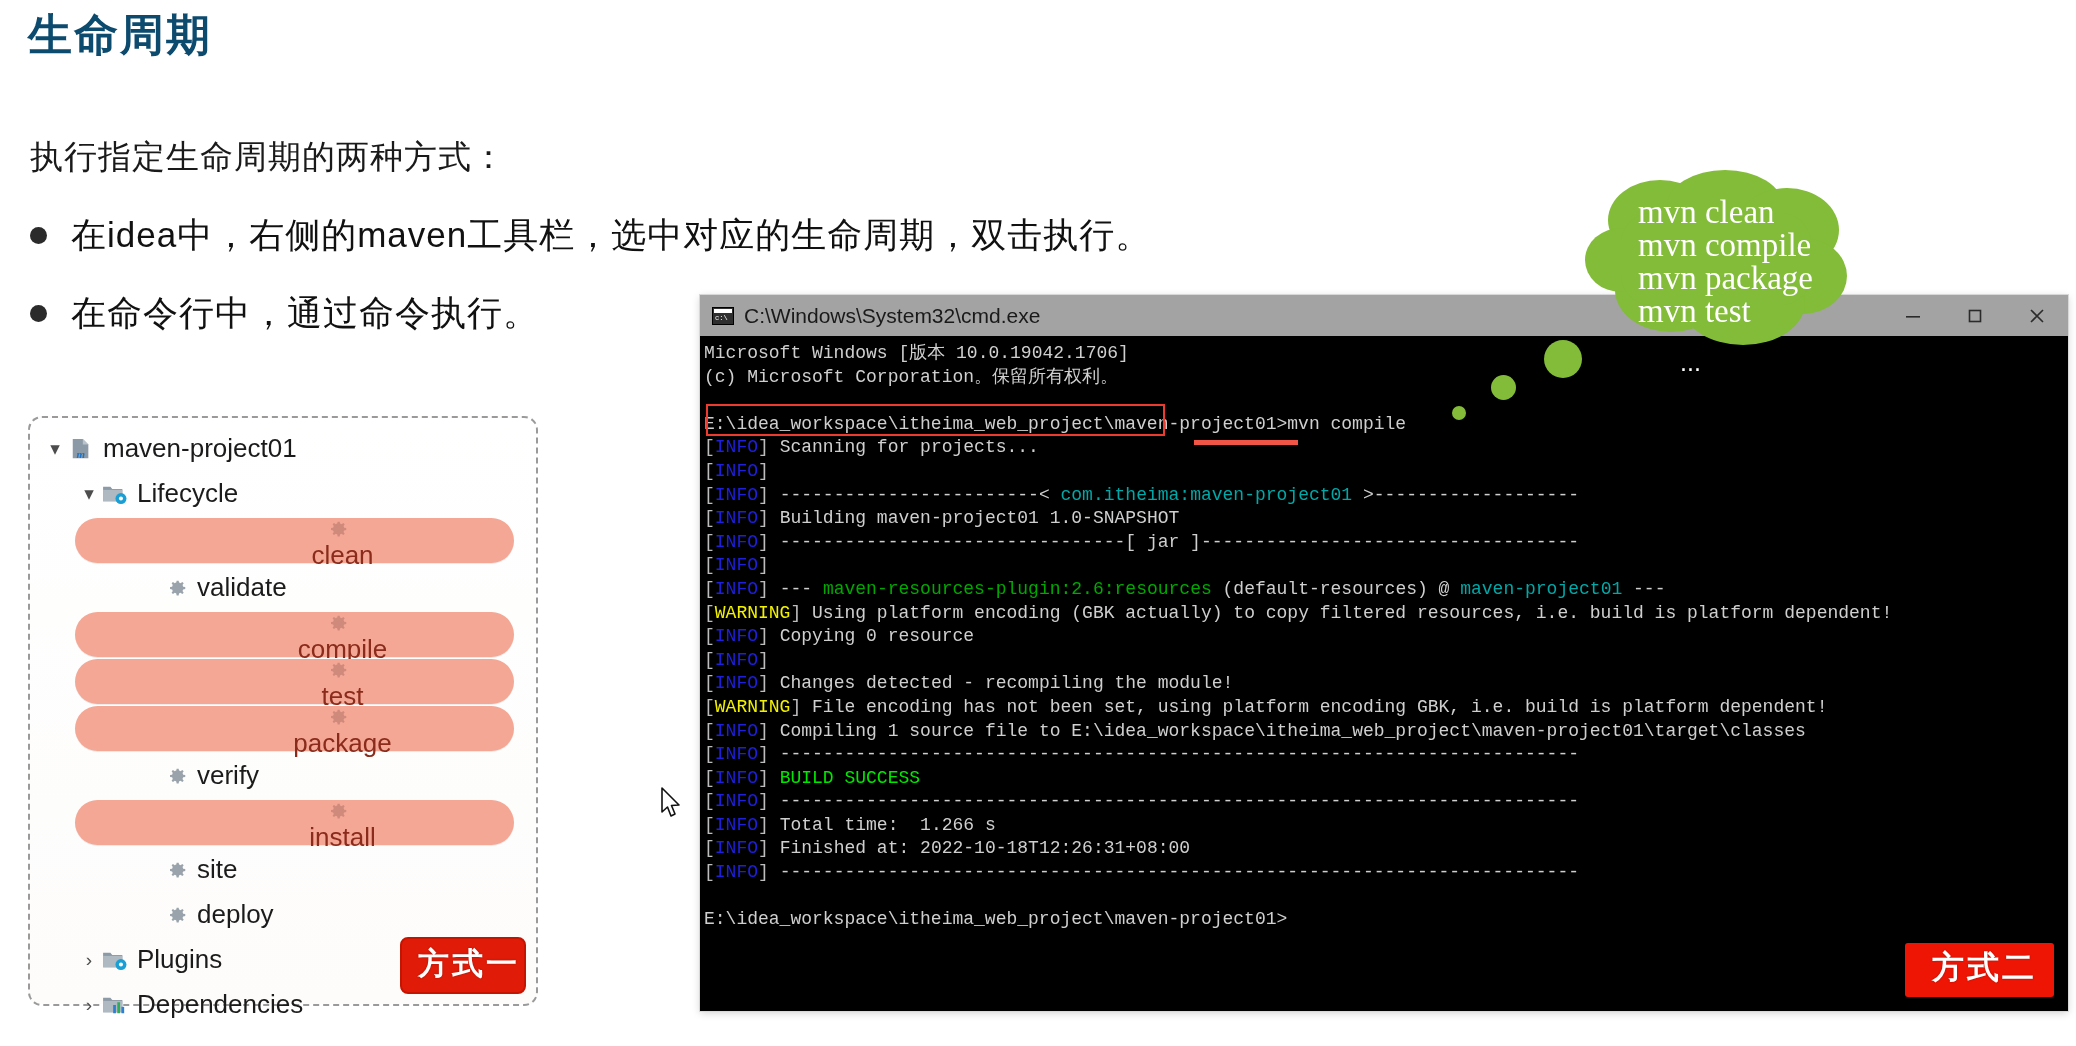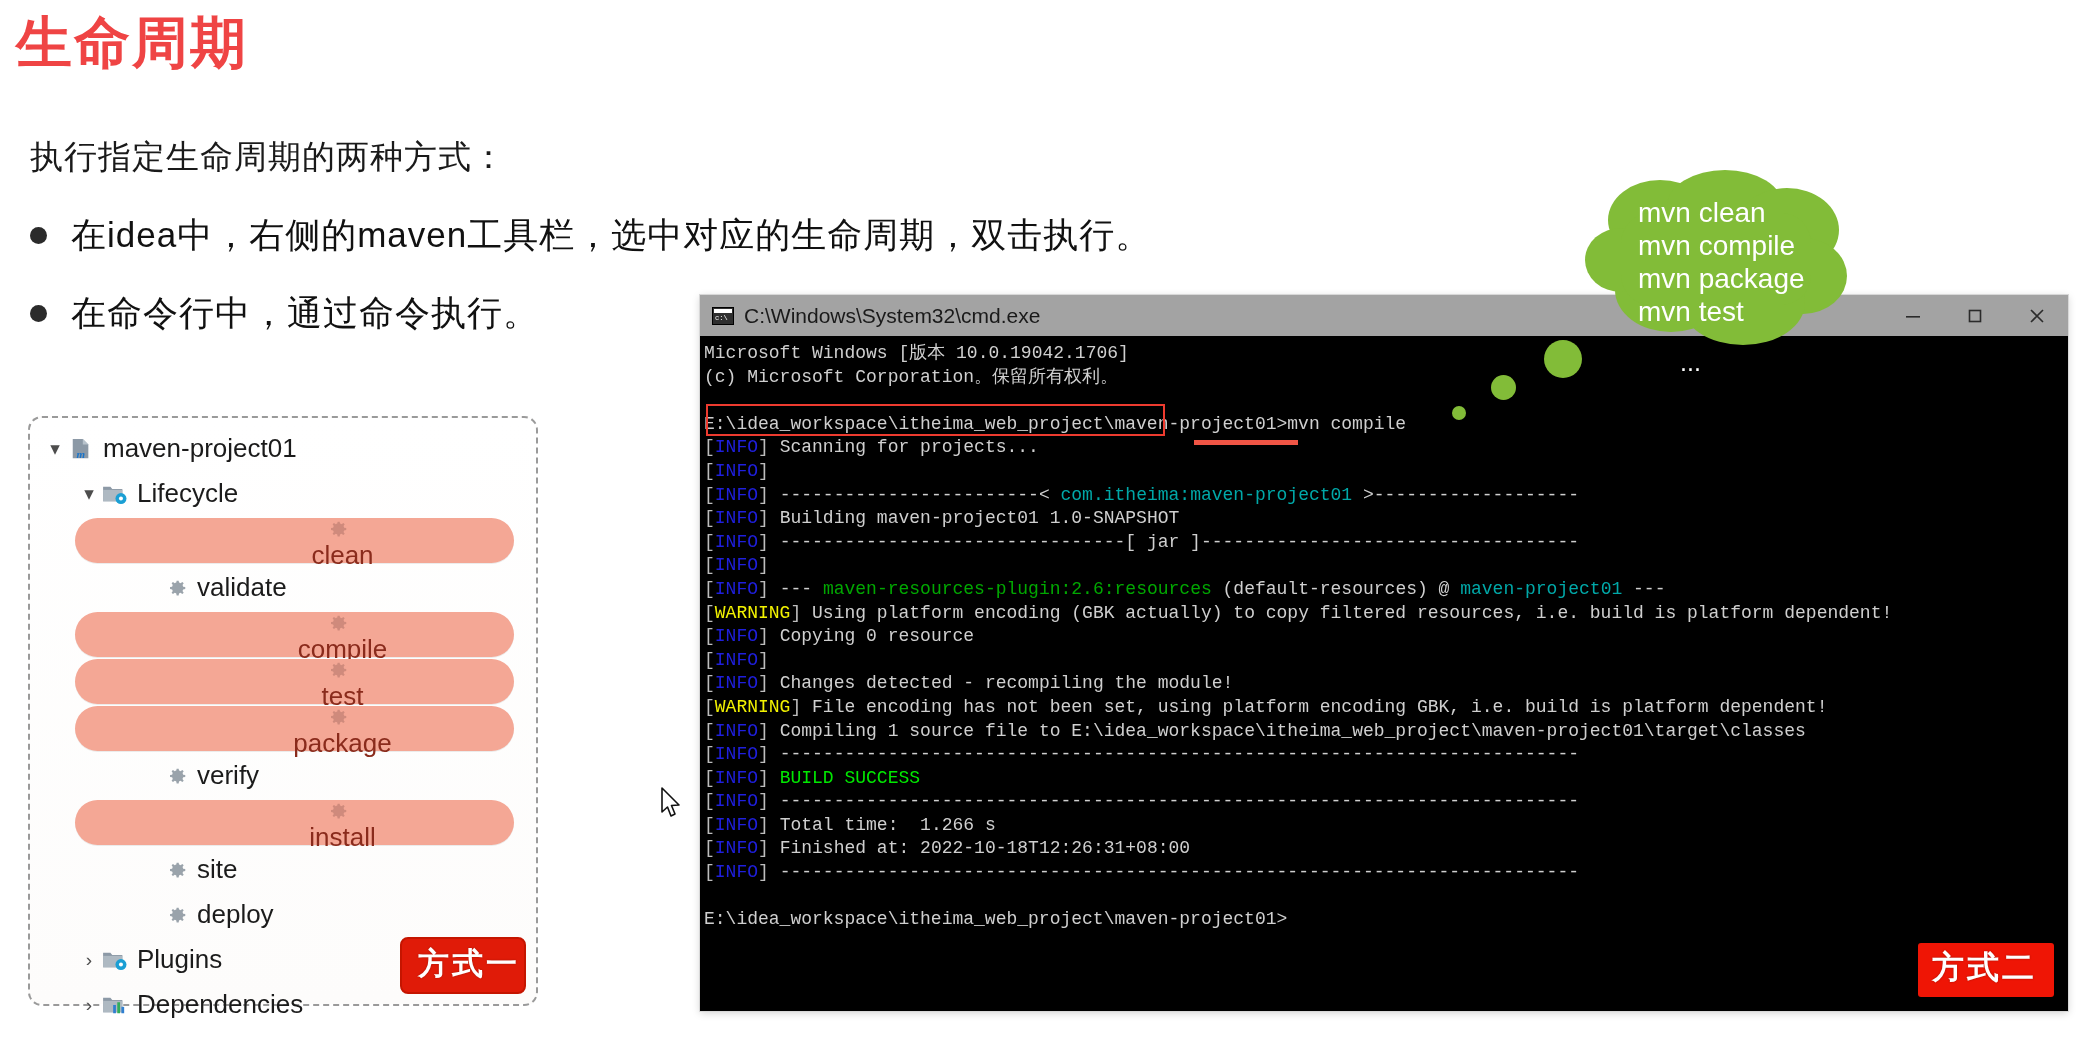--- a/index.html
+++ b/index.html
@@ -6,23 +6,23 @@
   html,body { width:2076px; height:1046px; }
   body {
     background:#ffffff;
     font-family:"Liberation Sans", sans-serif;
     position:relative;
     overflow:hidden;
   }
 
   
   #slide-title{
-    position:absolute; left:16px; top:6px;
-    font-size:56px; font-weight:bold;
-    color:#ef4444;
+    position:absolute; left:28px; top:6px;
+    font-size:44px; font-weight:bold;
+    color:#0c4a6e;
     letter-spacing:2px;
     font-family:"Liberation Sans", sans-serif;
   }
 
   
   #intro-line{
     position:absolute; left:30px; top:135px;
     font-size:33px; color:#1a1a1a; letter-spacing:1px;font-family:Liberation Serif, serif;
   }
 
@@ -167,31 +167,31 @@
   #cmd-underline{
     position:absolute; left:494px; top:104px;
     width:104px; height:5px; background:#f05545;
   }
 
   
   #badge-two{
     position:absolute; right:14px; bottom:14px;
     background:#ef1505; color:#fff;
     font-size:32px; font-weight:bold;
-    padding:3px 17px 7px 14px; border-radius:3px;
+    padding:3px 17px 7px 27px; border-radius:3px;
     letter-spacing:3px;
     text-shadow:0 0 2px rgba(0,0,0,.35);
   }
 
   
   #thought-bubble{ position:absolute; left:1565px; top:168px; width:290px; height:180px; }
   #bubble-lines{
     position:absolute; left:1638px; top:196px;
-    color:#ffffff; font-size:28px; line-height:33px;
-    font-family:Liberation Sans, sans-serif;
+    color:#ffffff; font-size:33px; line-height:33px;
+    font-family:Liberation Serif, serif;
     white-space:pre;
   }
   #bubble-ellipsis{
     position:absolute; left:1680px; top:348px;
     color:#ffffff; font-size:25px;
   }
   .trail-dot{ position:absolute; border-radius:50%; background:#82bc38; }
   #trail-0{ left:1452px; top:406px; width:14px; height:14px; }
   #trail-1{ left:1491px; top:375px; width:25px; height:25px; }
   #trail-2{ left:1544px; top:340px; width:38px; height:38px; }

